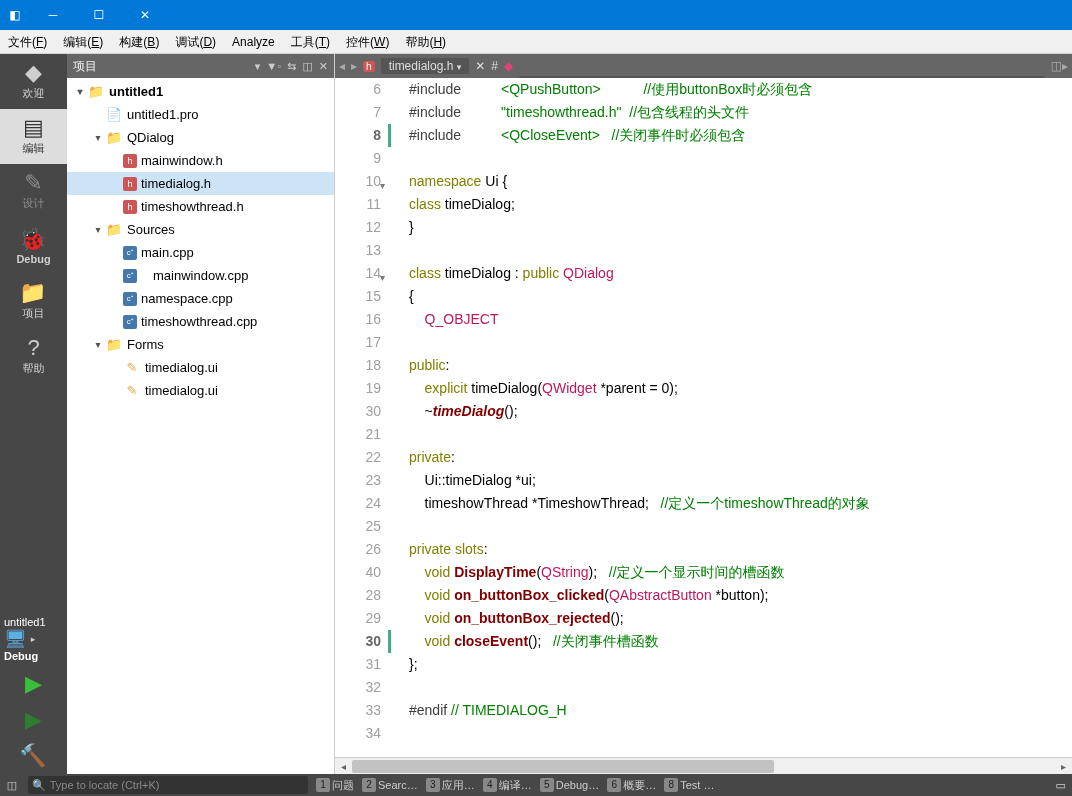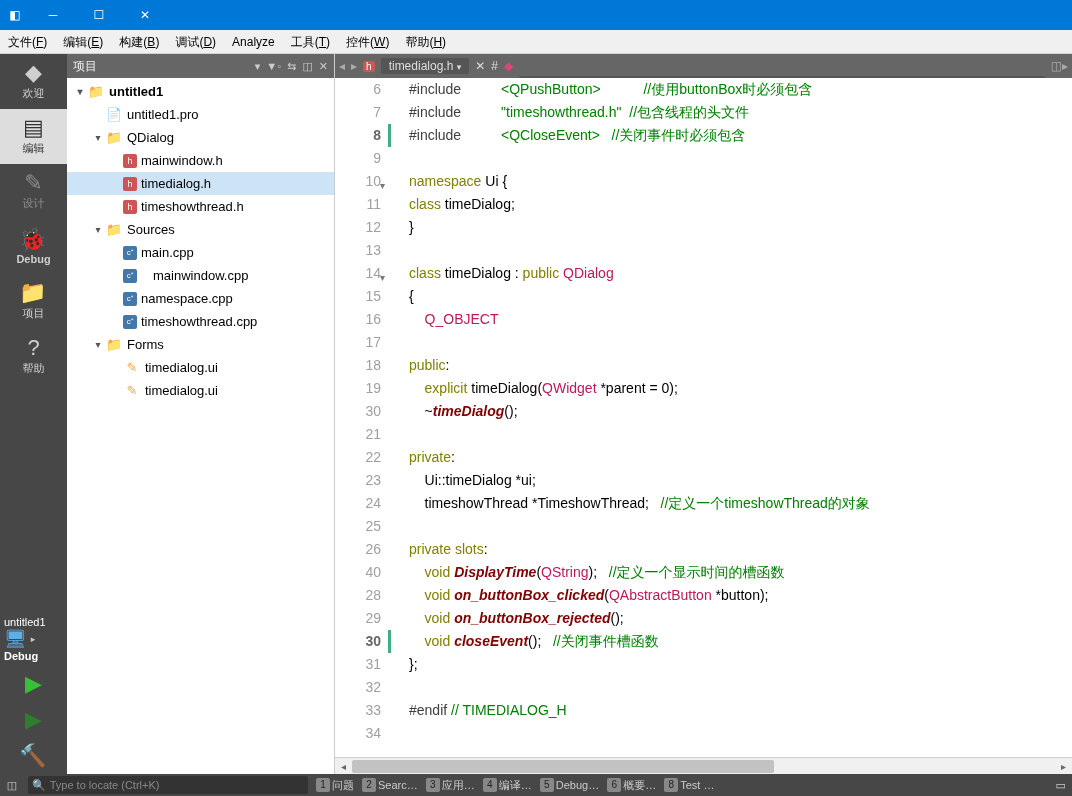--- a/index.html
+++ b/index.html
@@ -38,21 +38,21 @@
 .gutter .ln { height: 23px; position: relative; }
 .gutter .cur { color: #666; font-weight: bold; border-right: 3px solid #4a8; padding-right: 7px; margin-right: -10px; }
 .fold { position: absolute; right: -4px; top: 4px; font-size: 10px; color: #777; }
 .src { flex: 1; overflow: auto; padding-left: 18px; white-space: pre; }
 .src .row { height: 23px; }
 .kw { color: #808000; }
 .pp { color: #404040; }
 .inc { color: #008000; margin-left: 36px; }
 .cm { color: #008000; }
 .ty { color: #be185d; }
-.fnname { color: #800000; font-weight: bold; font-style: italic; }
+.fnname { color: #800000; font-weight: bold; }
 .it { font-style: italic; }
 .hscroll { height: 17px; background: #f0f0f0; border-top: 1px solid #ccc; display:flex; }
 .hscroll .ar { width:17px; text-align:center; font-size:10px; color:#666; line-height:17px;}
 .hscroll .tr { flex:1; position:relative;}
 .hscroll .th { position:absolute; left:0; top:2px; height:13px; width:60%; background:#c2c2c2; border-radius:2px;}
 .status { height: 22px; background: #474747; color: #ccc; display: flex; align-items: center; font-size: 11px; }
 .status .loc { width: 280px; background: #333; margin: 0 4px; padding: 0 4px; display:flex; align-items:center; gap:4px; color:#888; border-radius:2px; height:18px;}
 .status .pane { display: flex; align-items: center; gap: 2px; padding: 0 4px; }
 .status .pane .n { background: #888; color: #222; width: 14px; height: 14px; text-align: center; line-height: 14px; border-radius: 2px; font-size: 10px; } .green{color:#3bbf3b;} .darkgreen{color:#2f7d2f;}
 </style>

